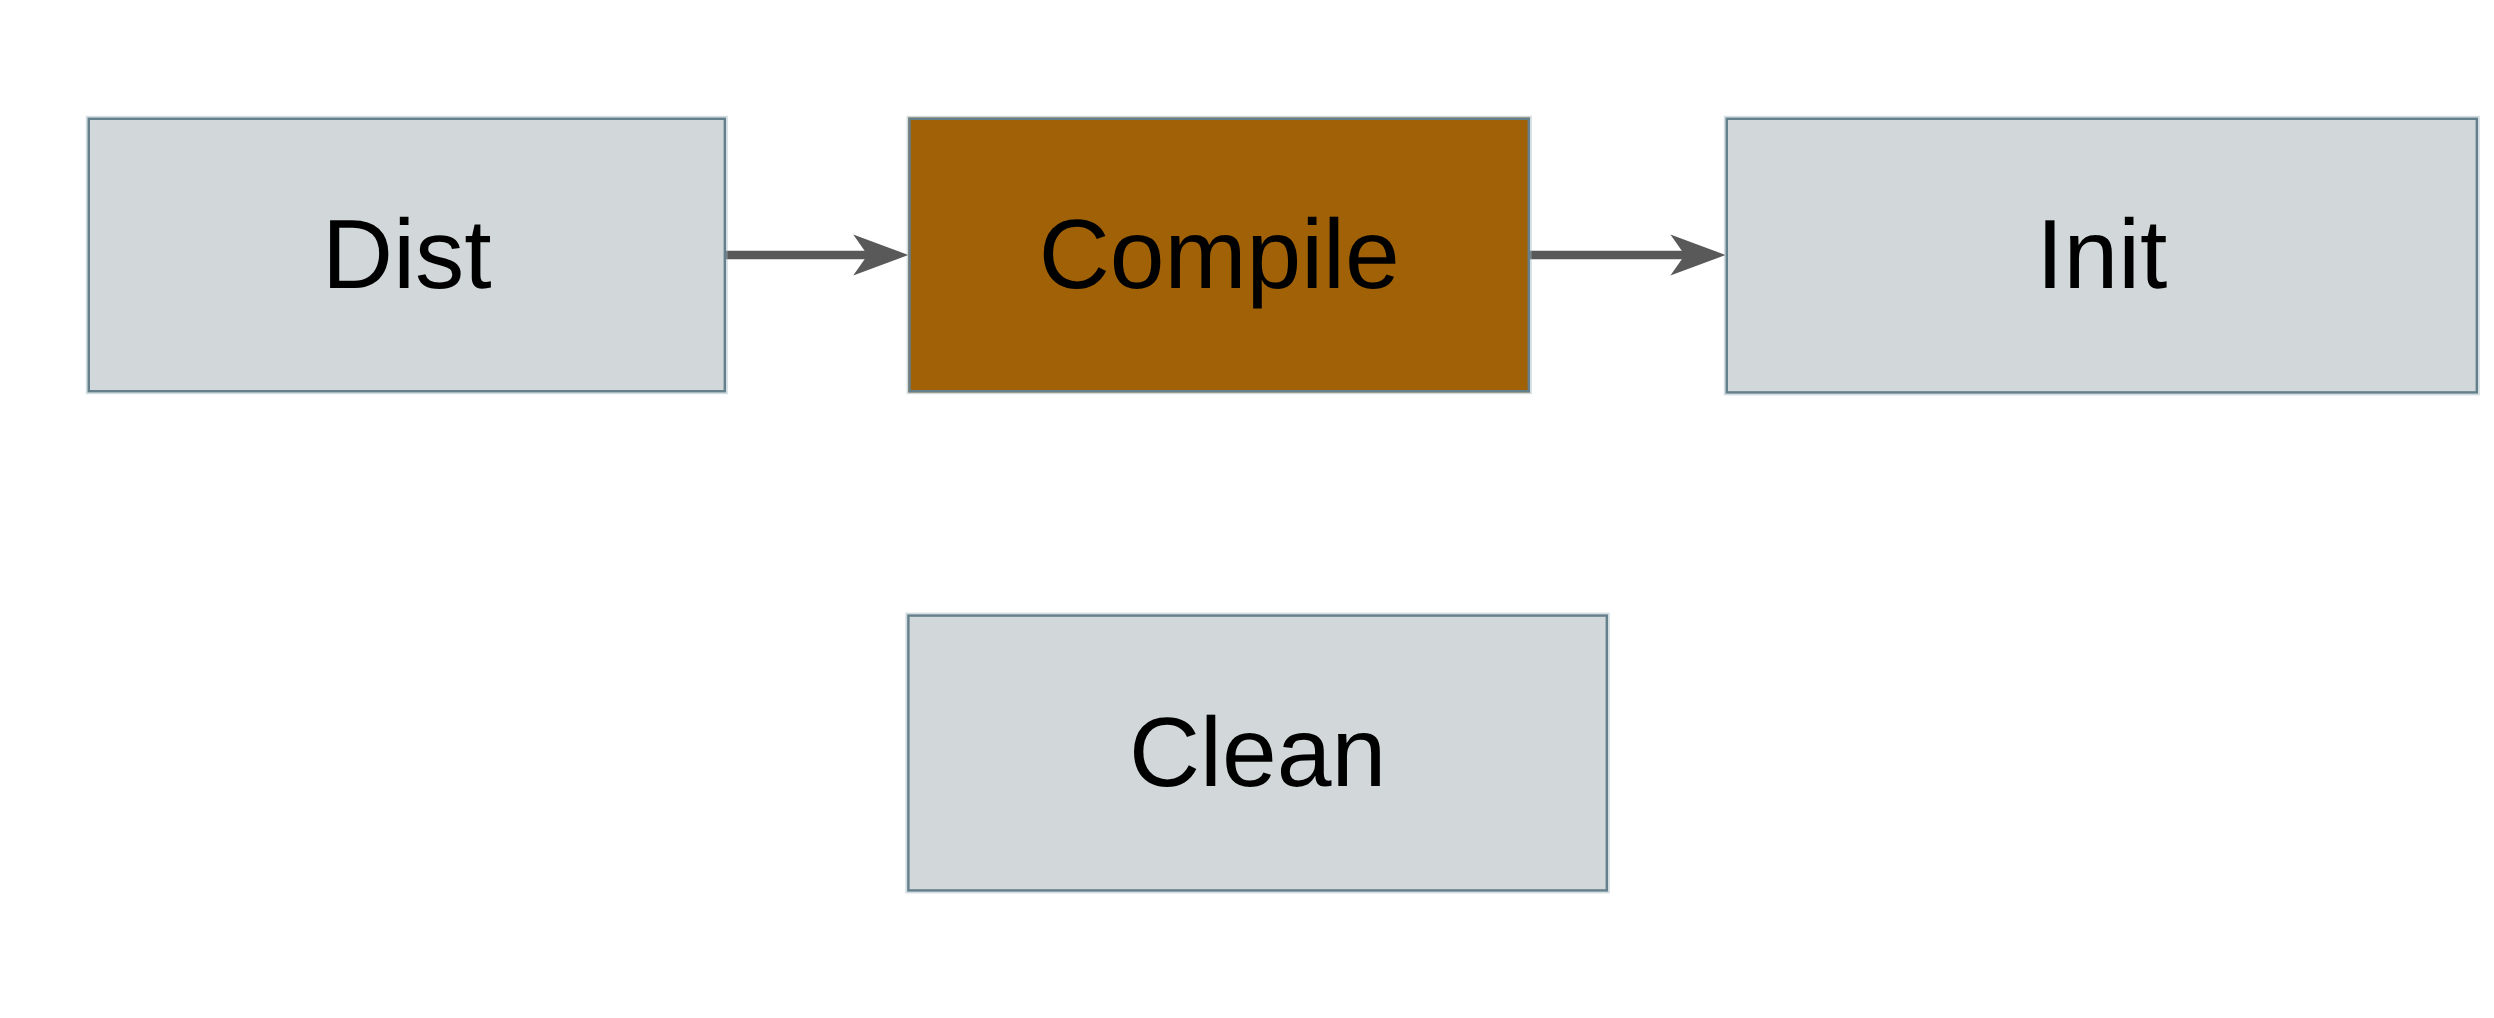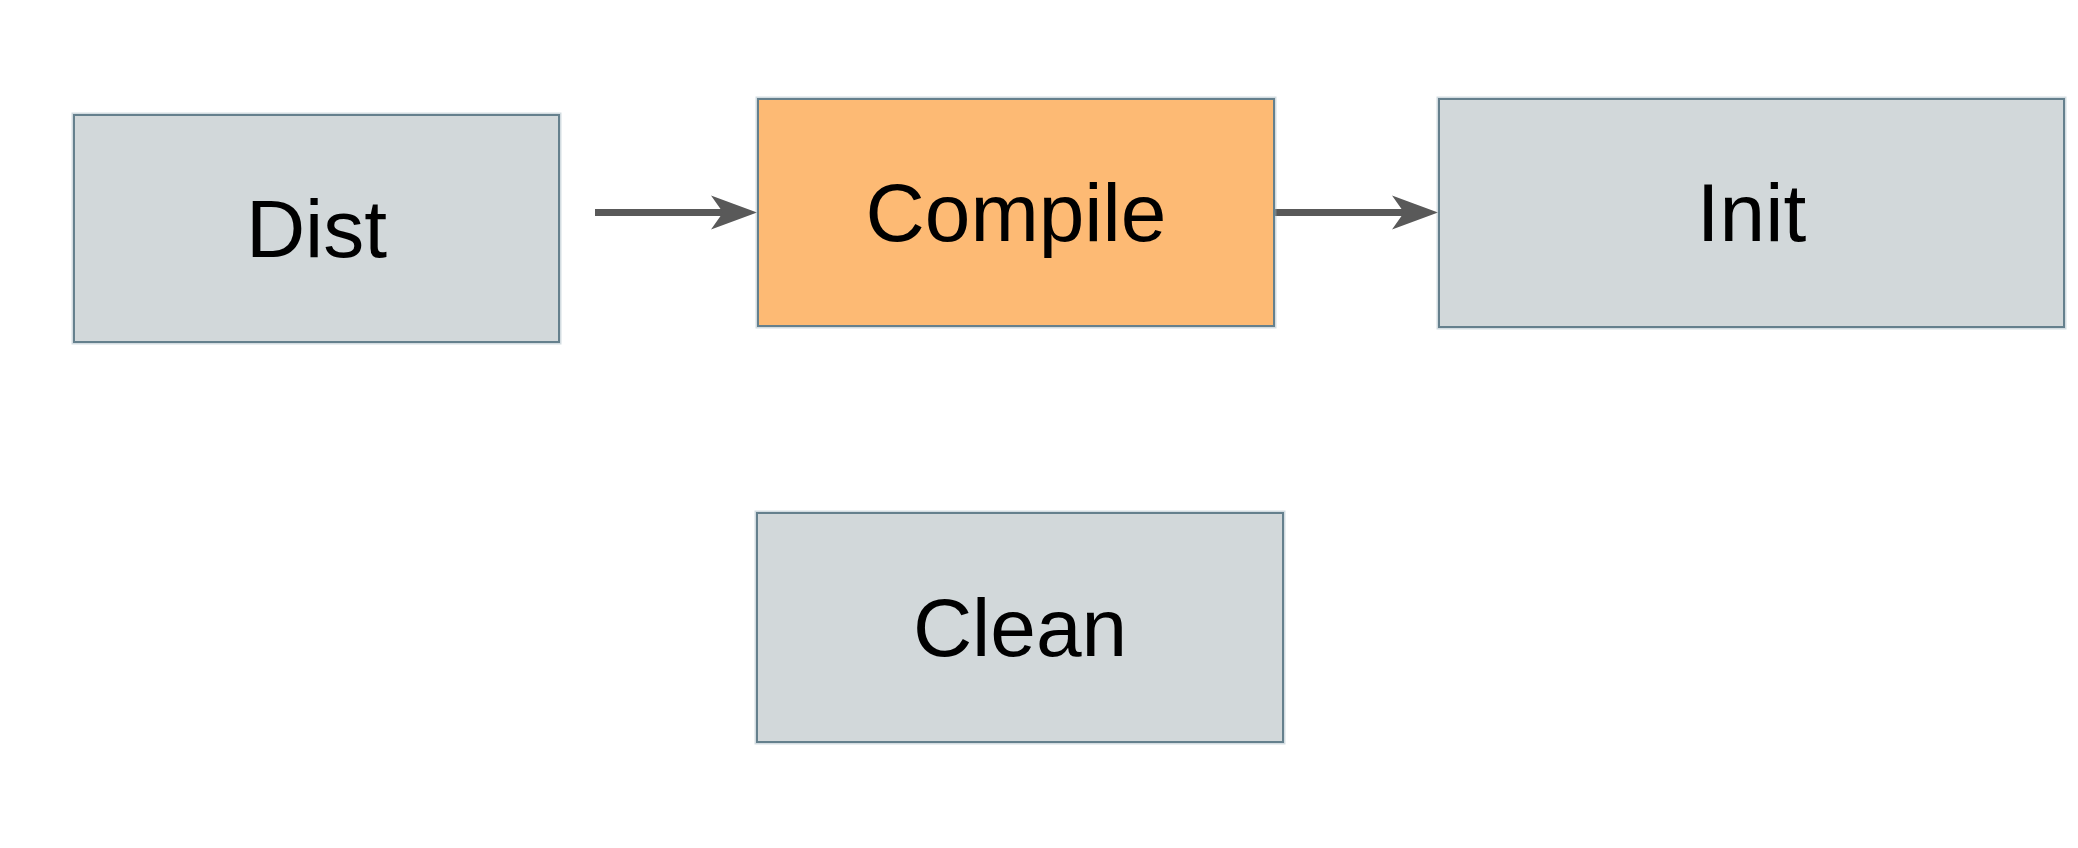--- a/index.html
+++ b/index.html
@@ -46,29 +46,29 @@
 
 <div id="stage" style="width: 2078px; height: 848px; background: rgb(255, 255, 255);">
 
   <svg id="edges" xmlns="http://www.w3.org/2000/svg" viewBox="0 0 2078 848">
       <line x1="595" y1="212.5" x2="725" y2="212.5" stroke="#595959" stroke-width="7"></line>
       <polygon points="757,212.5 711,195.5 723,212.5 711,229.5" fill="#595959"></polygon>
       <line x1="1275" y1="212.5" x2="1406" y2="212.5" stroke="#595959" stroke-width="7"></line>
       <polygon points="1438,212.5 1392,195.5 1404,212.5 1392,229.5" fill="#595959"></polygon>
     </svg>
 
-  <div class="node" style="left: 73px; top: 98px; width: 487px; height: 229px; background: rgb(210, 216, 218); border-color: rgb(101, 128, 141); color: rgb(0, 0, 0); margin-top: 16px;">
+  <div class="node" style="left: 73px; top: 98px; width: 532px; height: 229px; background: rgb(210, 216, 218); border-color: rgb(101, 128, 141); color: rgb(0, 0, 0);">
     <span class="node-label">Dist</span>
   </div>
 
-  <div class="node" style="left: 757px; top: 98px; width: 518px; height: 229px; background: #fdba74; border-color: rgb(101, 128, 141); color: rgb(0, 0, 0); justify-content: center;">
+  <div class="node" style="left: 757px; top: 98px; width: 518px; height: 229px; background: #a16207; border-color: rgb(101, 128, 141); color: rgb(0, 0, 0); justify-content: center;">
     <span class="node-label">Compile</span>
   </div>
 
   <div class="node" style="left: 1438px; top: 98px; width: 627px; height: 230px; background: rgb(210, 216, 218); border-color: rgb(101, 128, 141); color: rgb(0, 0, 0);">
     <span class="node-label">Init</span>
   </div>
 
-  <div class="node" style="left: 756px; top: 512px; width: 528px; height: 231px; background: rgb(210, 216, 218); border-color: rgb(101, 128, 141); color: rgb(0, 0, 0);">
+  <div class="node" style="left: 756px; top: 512px; width: 584px; height: 231px; background: rgb(210, 216, 218); border-color: rgb(101, 128, 141); color: rgb(0, 0, 0);">
     <span class="node-label">Clean</span>
   </div>
 
 </div>
 
 </body></html>

